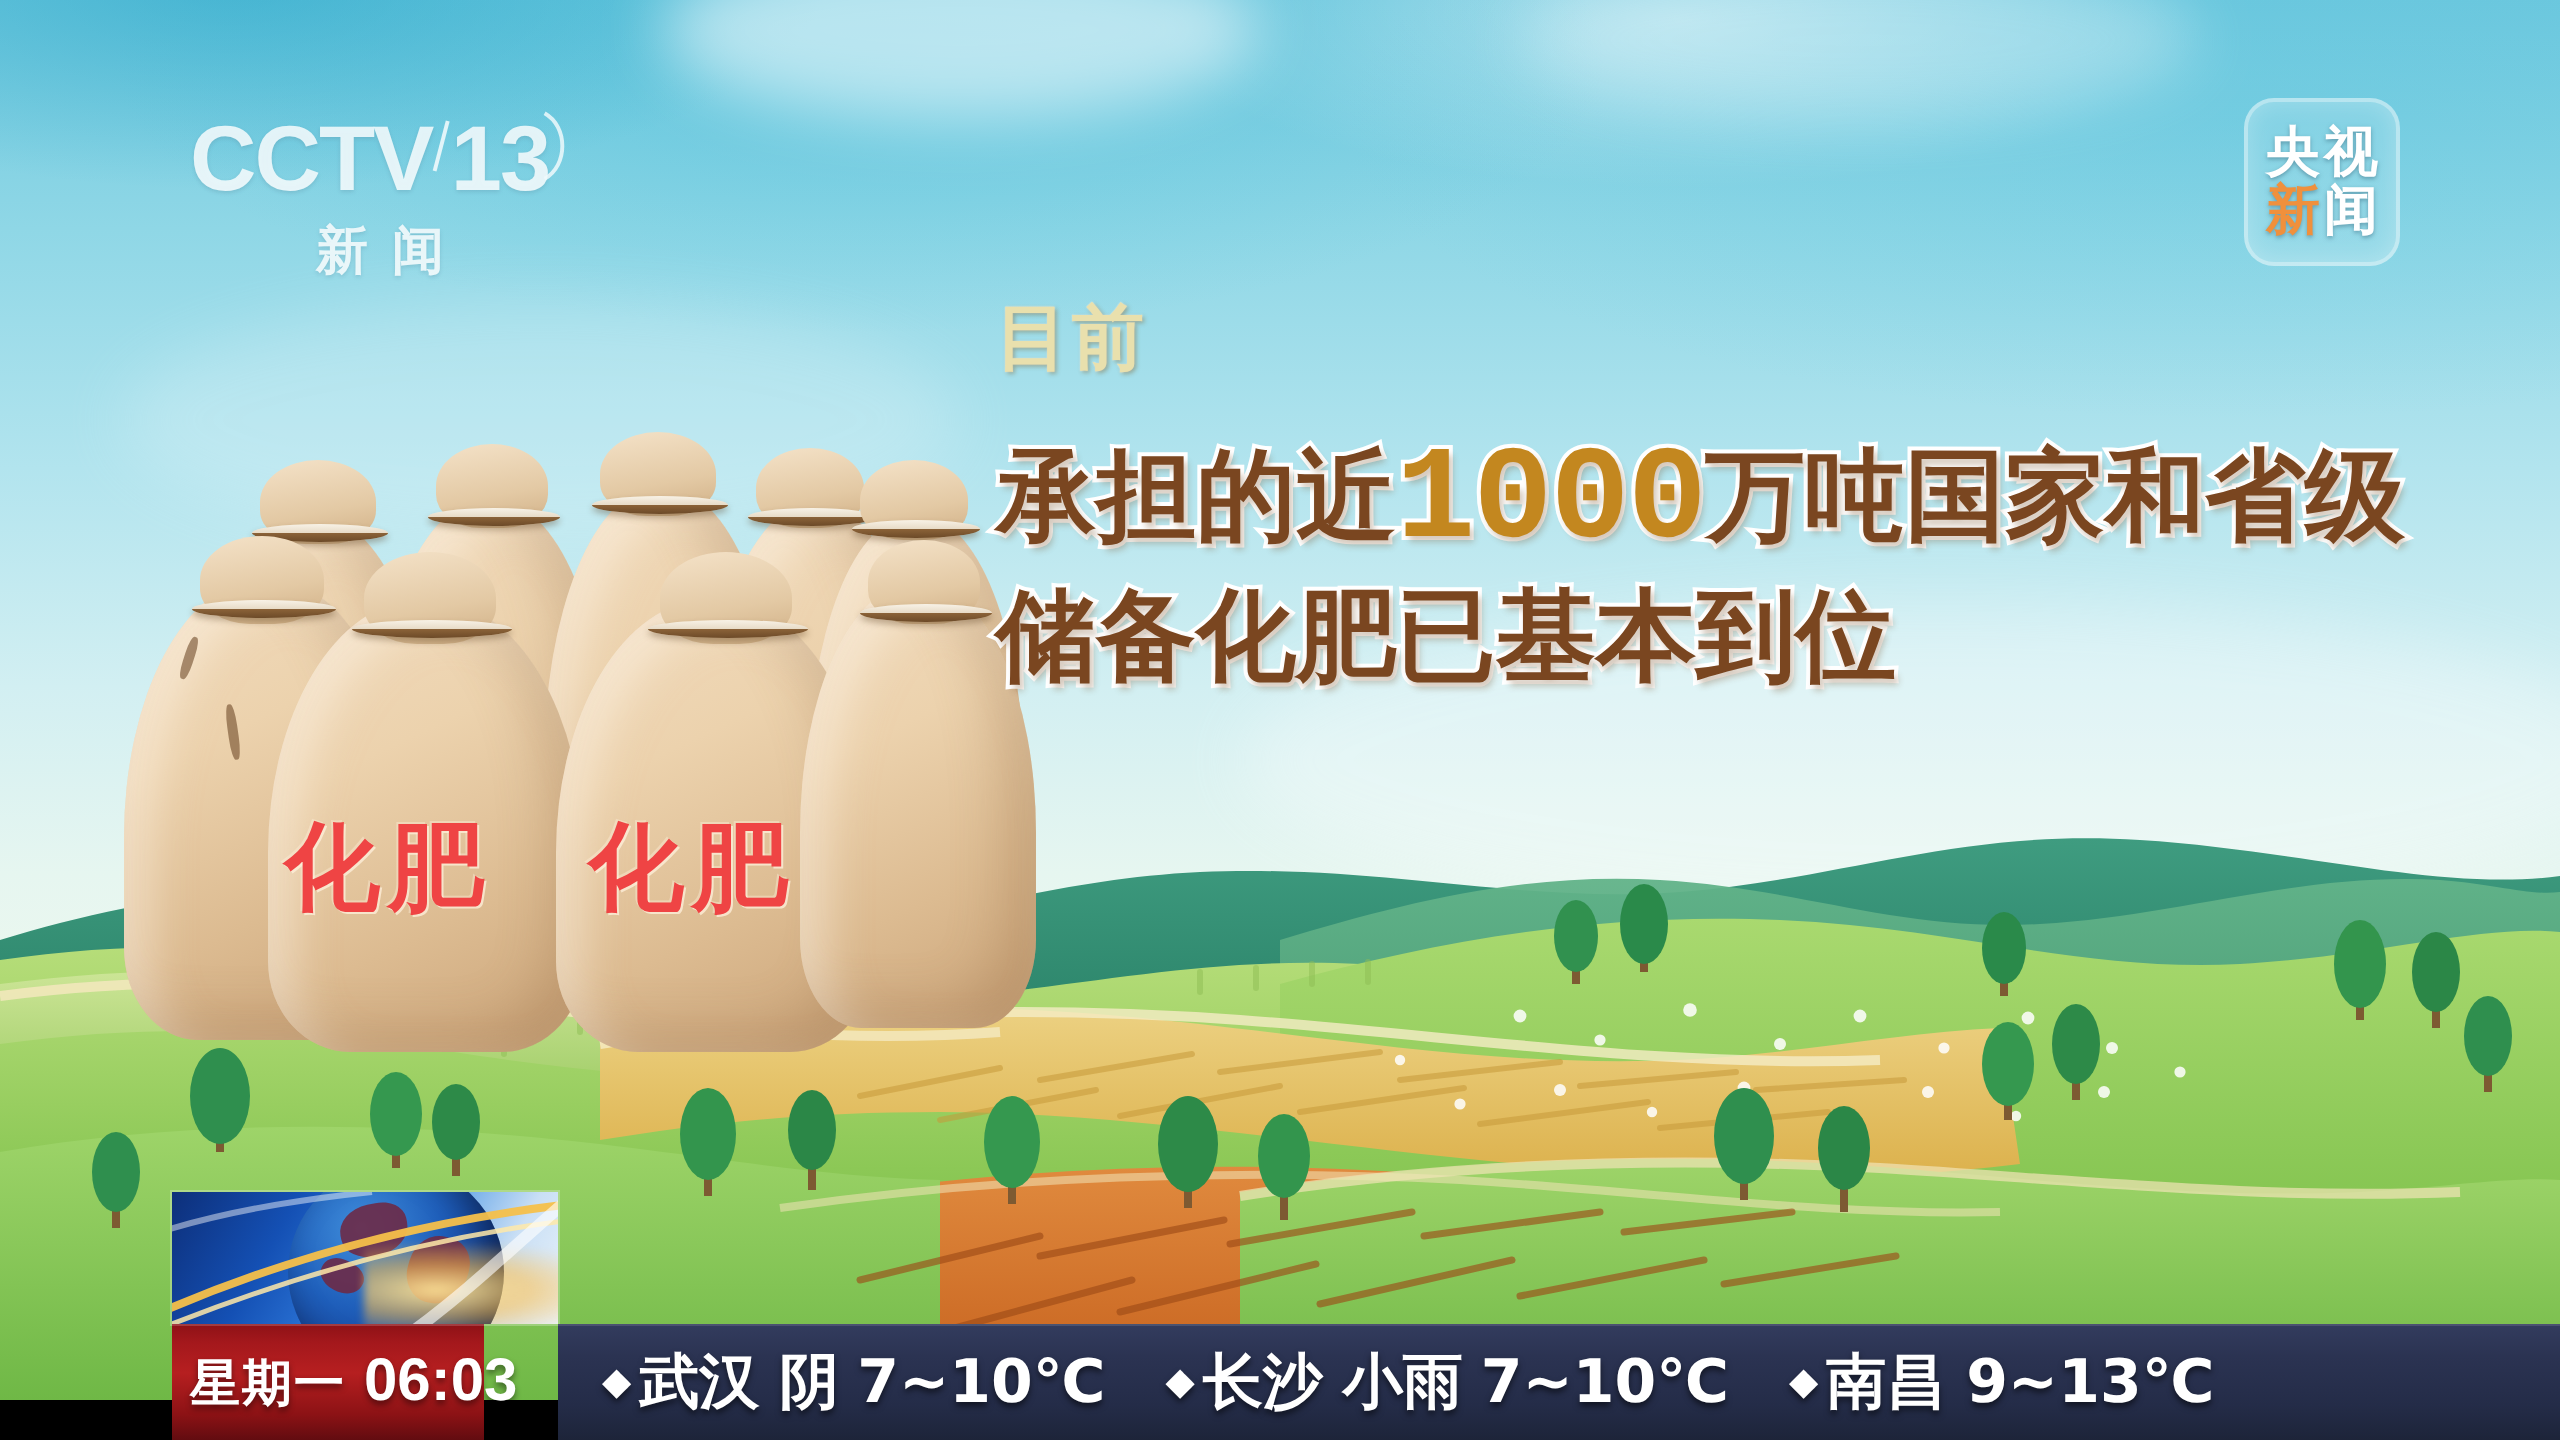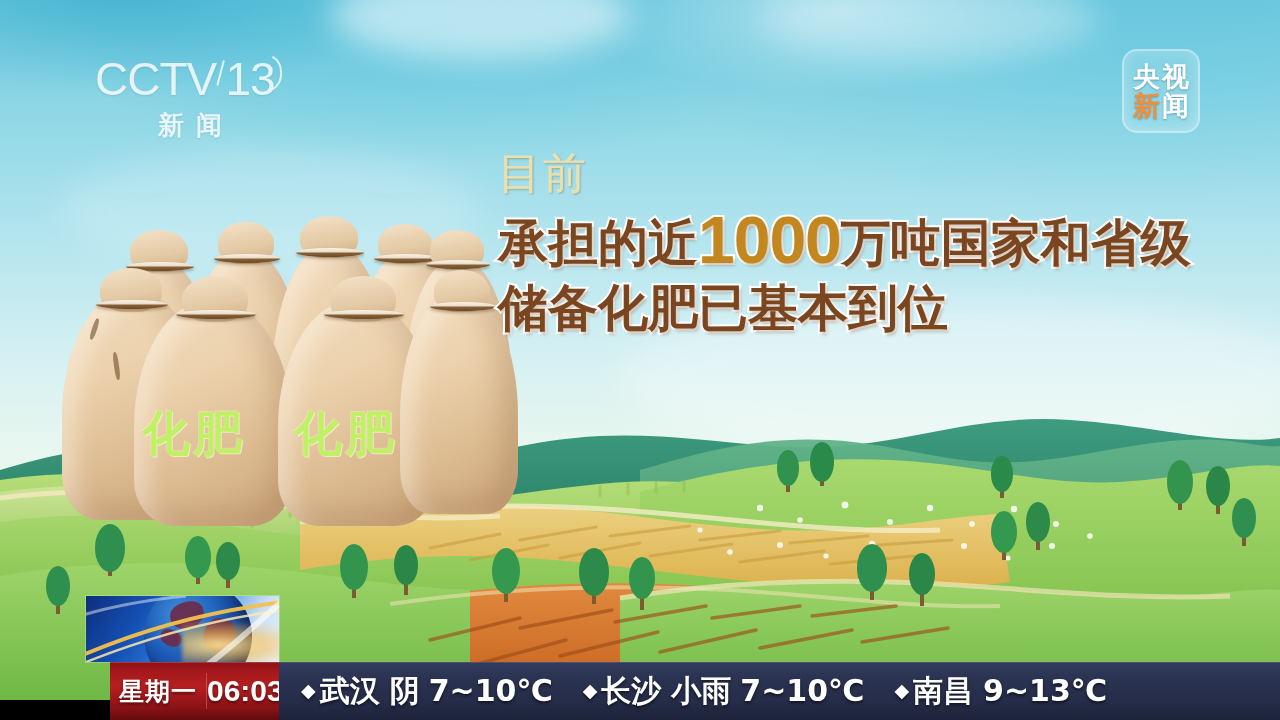--- a/index.html
+++ b/index.html
@@ -54,42 +54,42 @@
   }
   .bag-tie {
     position: absolute;
     height: 9px;
     border-radius: 50%;
     background: linear-gradient(to bottom, #f8f2e6 0%, #e8dcc8 48%, #8a6238 52%, #6c4a28 100%);
     box-shadow: 0 2px 3px rgba(90,60,30,0.35);
   }
   .bag-label {
     position: absolute;
-    color: #bef264;
+    color: #ef4444;
     font-weight: bold;
     letter-spacing: 4px;
     text-shadow: 1px 1px 0 rgba(255,240,220,0.75), -1px -1px 0 rgba(255,240,220,0.4);
     font-family: "DejaVu Sans", "Liberation Sans", sans-serif;
   }
   .bag-crease {
     position: absolute;
     background: rgba(100,62,30,0.55);
     border-radius: 40%;
   }
 
   
   .headline-block { position: absolute; left: 498px; top: 152px; }
 
   .kicker {
-    font-size: 43px;
-    font-weight: normal;
+    font-size: 36px;
+    font-weight: bold;
     color: #e9e0ad;
     letter-spacing: 2px;
     line-height: 1;
-    margin-bottom: 7px;
+    margin-bottom: 24px;
     text-shadow: 1px 1px 2px rgba(120,100,50,0.45),
                  0 0 1px rgba(255,255,255,0.8);
     font-family: "DejaVu Sans", "Liberation Sans", sans-serif;
   }
 
   .hl-line {
     font-size: 50px;
     font-weight: bold;
     line-height: 1.17;
     letter-spacing: 0px;
@@ -98,21 +98,21 @@
     font-family: "DejaVu Sans", "Liberation Sans", sans-serif;
     -webkit-text-stroke: 4px #ffffff;
     paint-order: stroke fill;
     text-shadow: 2px 3px 3px rgba(120,80,40,0.30);
   }
   .hl-line .big-num {
     font-size: 66px;
     color: #c3871f;
     letter-spacing: -1px;
     vertical-align: -3px;
-    font-family: Liberation Sans, sans-serif;
+    font-family: Liberation Mono, monospace;
   }
 
   .banner-line {
     display: inline-block;
     margin-top: 9px;
     padding: 7px 14px 9px 14px;
     background: linear-gradient(to bottom, #d24a1c 0%, #c53a14 45%, #b32f10 100%);
     color: #ffffff;
     font-size: 45px;
     font-weight: bold;
@@ -126,21 +126,21 @@
 
   
   .cctv-logo {
     position: absolute;
     left: 95px; top: 44px;
     width: 190px; height: 92px;
     opacity: 0.88;
   }
   .cctv-top {
     font-size: 46px;
-    font-weight: normal;
+    font-weight: bold;
     color: rgba(255,255,255,0.92);
     letter-spacing: -1px;
     line-height: 1;
     text-shadow: 0 1px 2px rgba(90,140,160,0.35);
     font-family: "Liberation Sans", sans-serif;
     margin-top: 12px;
   }
   .cctv-sub {
     margin-top: 6px;
     text-align: center;
@@ -197,25 +197,24 @@
   .globe-flare {
     position: absolute; left: 96px; top: 26px;
     width: 120px; height: 46px;
     background: radial-gradient(ellipse at 30% 50%, rgba(255,228,150,0.95) 0%, rgba(255,190,70,0.55) 40%, rgba(255,190,70,0) 78%);
     filter: blur(2px);
   }
 
   .datetime-bar {
     position: absolute;
     left: 86px; top: 662px;
-    width: 193px; height: 58px;
+    width: 156px; height: 58px;
     background: linear-gradient(to bottom, #8e1116 0%, #a4181c 16%, #b61f20 42%, #8c1215 78%, #620c10 100%);
     display: flex; align-items: center;
     box-shadow: inset 0 1px 0 rgba(255,255,255,0.18);
-    margin-left: 24px;
   }
   .dt-day {
     flex: 0 0 96px;
     text-align: center;
     color: #fff;
     font-size: 25px; font-weight: bold;
     letter-spacing: 1px;
     font-family: "DejaVu Sans", "Liberation Sans", sans-serif;
     text-shadow: 0 2px 3px rgba(0,0,0,0.45);
   }

